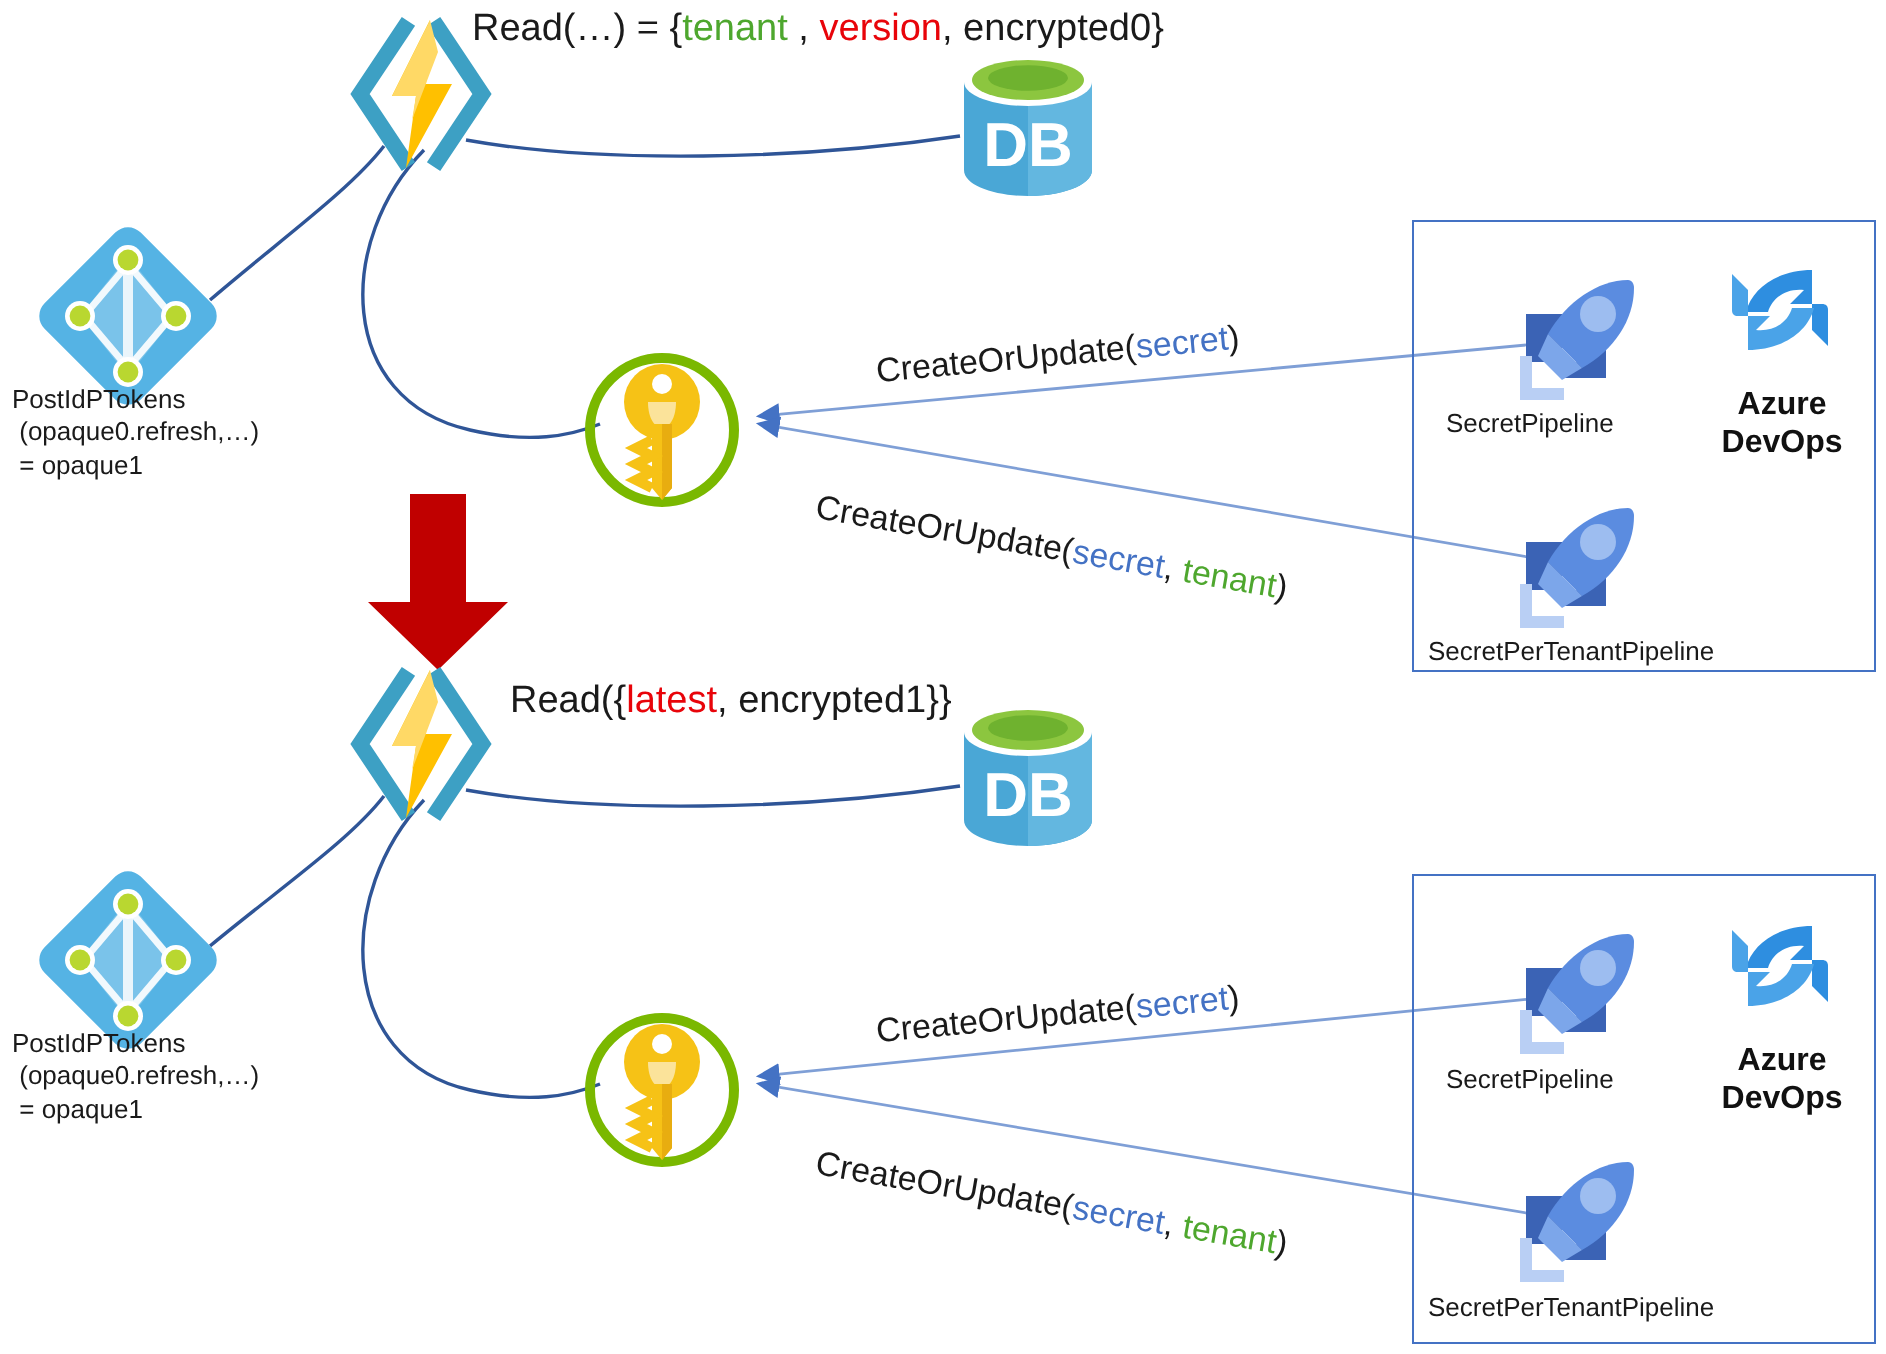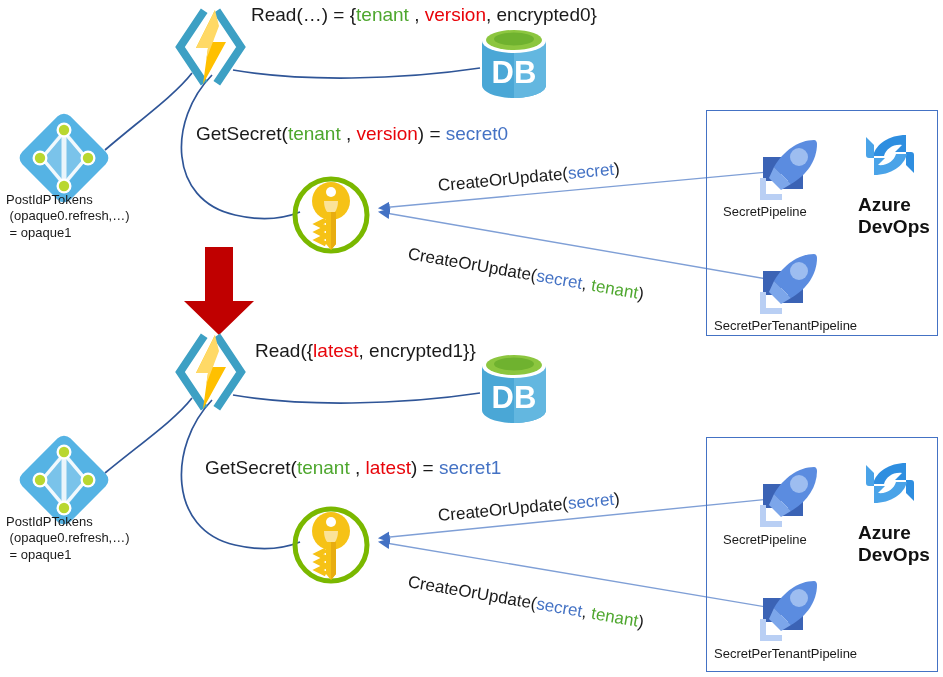--- a/index.html
+++ b/index.html
@@ -25,21 +25,21 @@
   
   .group-box{position:absolute;border:1.6px solid #4472c4;background:transparent;}
 
   
   .icon{position:absolute;text-align:center;}
 
   
   .rot-lbl{position:absolute;white-space:nowrap;transform-origin:0 50%;font-size:17px;}
 
   .pipe-label{position:absolute;white-space:nowrap;font-size:13px;color:#1a1a1a;}
-  .devops-label{position:absolute;white-space:nowrap;font-size:19px;font-weight:bold;color:#111;text-align:left;line-height:1.18;}
+  .devops-label{position:absolute;white-space:nowrap;font-size:16px;font-weight:bold;color:#111;text-align:center;line-height:1.18;}
 </style>
 </head>
 <body>
 
 <div class="stage">
 
   <svg class="wires" viewBox="0 0 943 677">
     <defs>
       <marker id="arrowBlue" markerWidth="9" markerHeight="9" refX="7" refY="4.5" orient="auto">
         <path d="M0,0.6 L8.5,4.5 L0,8.4 z" fill="#4472c4"></path>
@@ -66,21 +66,21 @@
 
   <div class="icon" style="left:170px;top:8px;width:80px;height:78px;">
     <svg width="80" height="78" viewBox="0 0 80 78">
       <path d="M32,6 L10,39 L32,72" fill="none" stroke="#3da0c4" stroke-width="8" stroke-linecap="square" stroke-linejoin="miter"></path>
       <path d="M49,6 L71,39 L49,72" fill="none" stroke="#3da0c4" stroke-width="8" stroke-linecap="square" stroke-linejoin="miter"></path>
       <path d="M45,2 L26,40 L38,40 L33,76 L56,34 L43,34 Z" fill="#ffc000"></path>
       <path d="M45,2 L26,40 L38,40 L36,52 L49,18 Z" fill="#ffd966"></path>
     </svg>
   </div>
 
-  <div class="lbl fs19" style="left:251px;top:4px;">
+  <div class="lbl fs19" style="left:236px;top:4px;">
     <span class="t-black">Read(…) = {</span><span class="t-green">tenant</span><span class="t-black"> , </span><span class="t-red">version</span><span class="t-black">, encrypted0}</span>
   </div>
 
   <div class="icon" style="left:478px;top:25px;width:72px;height:76px;">
     <svg width="72" height="76" viewBox="0 0 72 76">
       <path d="M4,16 L4,60 C4,68 20,73 36,73 C52,73 68,68 68,60 L68,16 Z" fill="#4aa7d6"></path>
       <path d="M36,16 L36,73 C52,73 68,68 68,60 L68,16 Z" fill="#63b7e0"></path>
       <ellipse cx="36" cy="16" rx="32" ry="12" fill="#ffffff"></ellipse>
       <ellipse cx="36" cy="15" rx="28" ry="10" fill="#8cc63f"></ellipse>
       <ellipse cx="36" cy="14" rx="20" ry="6.4" fill="#6fb22f"></ellipse>
@@ -102,23 +102,20 @@
         <circle cx="24" cy="48" r="5.2" fill="#b9d730"></circle>
       <circle cx="72" cy="48" r="7.5" fill="#ffffff"></circle>
         <circle cx="72" cy="48" r="5.2" fill="#b9d730"></circle>
     </svg>
   </div>
 
   <div class="aad-caption" style="left:6px;top:192px;">PostIdPTokens
  (opaque0.refresh,…)
  = opaque1</div>
 
-  <div class="lbl fs19" style="left:196px;top:123px;">
-    <span class="t-black">GetSecret(</span><span class="t-green">tenant</span><span class="t-black"> , </span><span class="t-red">version</span><span class="t-black">) = </span><span class="t-blue">secret0</span>
-  </div>
 
   <div class="icon" style="left:284px;top:168px;width:94px;height:94px;">
     <svg width="94" height="94" viewBox="0 0 94 94">
       <circle cx="47" cy="47" r="36" fill="none" stroke="#7ab800" stroke-width="5"></circle>
       <circle cx="47" cy="33" r="19" fill="#f6c216"></circle>
       <path d="M40,33 L54,33 C54,42 50,46 47,46 C44,46 40,42 40,33 Z" fill="#fbe39a"></path>
       <circle cx="47" cy="24" r="5" fill="#ffffff"></circle>
       <path d="M42,44 L52,44 L52,76 L47,82 L42,76 Z" fill="#f6c216"></path>
       <path d="M47,44 L52,44 L52,76 L47,82 Z" fill="#e8ad10"></path>
       <path d="M42,52 L34,56 L42,60 L34,64 L42,68 L34,72 L42,76" fill="none" stroke="#f6c216" stroke-width="5" stroke-linejoin="miter"></path>
@@ -211,23 +208,20 @@
         <circle cx="24" cy="48" r="5.2" fill="#b9d730"></circle>
       <circle cx="72" cy="48" r="7.5" fill="#ffffff"></circle>
         <circle cx="72" cy="48" r="5.2" fill="#b9d730"></circle>
     </svg>
   </div>
 
   <div class="aad-caption" style="left:6px;top:514px;">PostIdPTokens
  (opaque0.refresh,…)
  = opaque1</div>
 
-  <div class="lbl fs19" style="left:205px;top:457px;">
-    <span class="t-black">GetSecret(</span><span class="t-green">tenant</span><span class="t-black"> , </span><span class="t-red">latest</span><span class="t-black">) = </span><span class="t-blue">secret1</span>
-  </div>
 
   <div class="icon" style="left:284px;top:498px;width:94px;height:94px;">
     <svg width="94" height="94" viewBox="0 0 94 94">
       <circle cx="47" cy="47" r="36" fill="none" stroke="#7ab800" stroke-width="5"></circle>
       <circle cx="47" cy="33" r="19" fill="#f6c216"></circle>
       <path d="M40,33 L54,33 C54,42 50,46 47,46 C44,46 40,42 40,33 Z" fill="#fbe39a"></path>
       <circle cx="47" cy="24" r="5" fill="#ffffff"></circle>
       <path d="M42,44 L52,44 L52,76 L47,82 L42,76 Z" fill="#f6c216"></path>
       <path d="M47,44 L52,44 L52,76 L47,82 Z" fill="#e8ad10"></path>
       <path d="M42,52 L34,56 L42,60 L34,64 L42,68 L34,72 L42,76" fill="none" stroke="#f6c216" stroke-width="5" stroke-linejoin="miter"></path>

